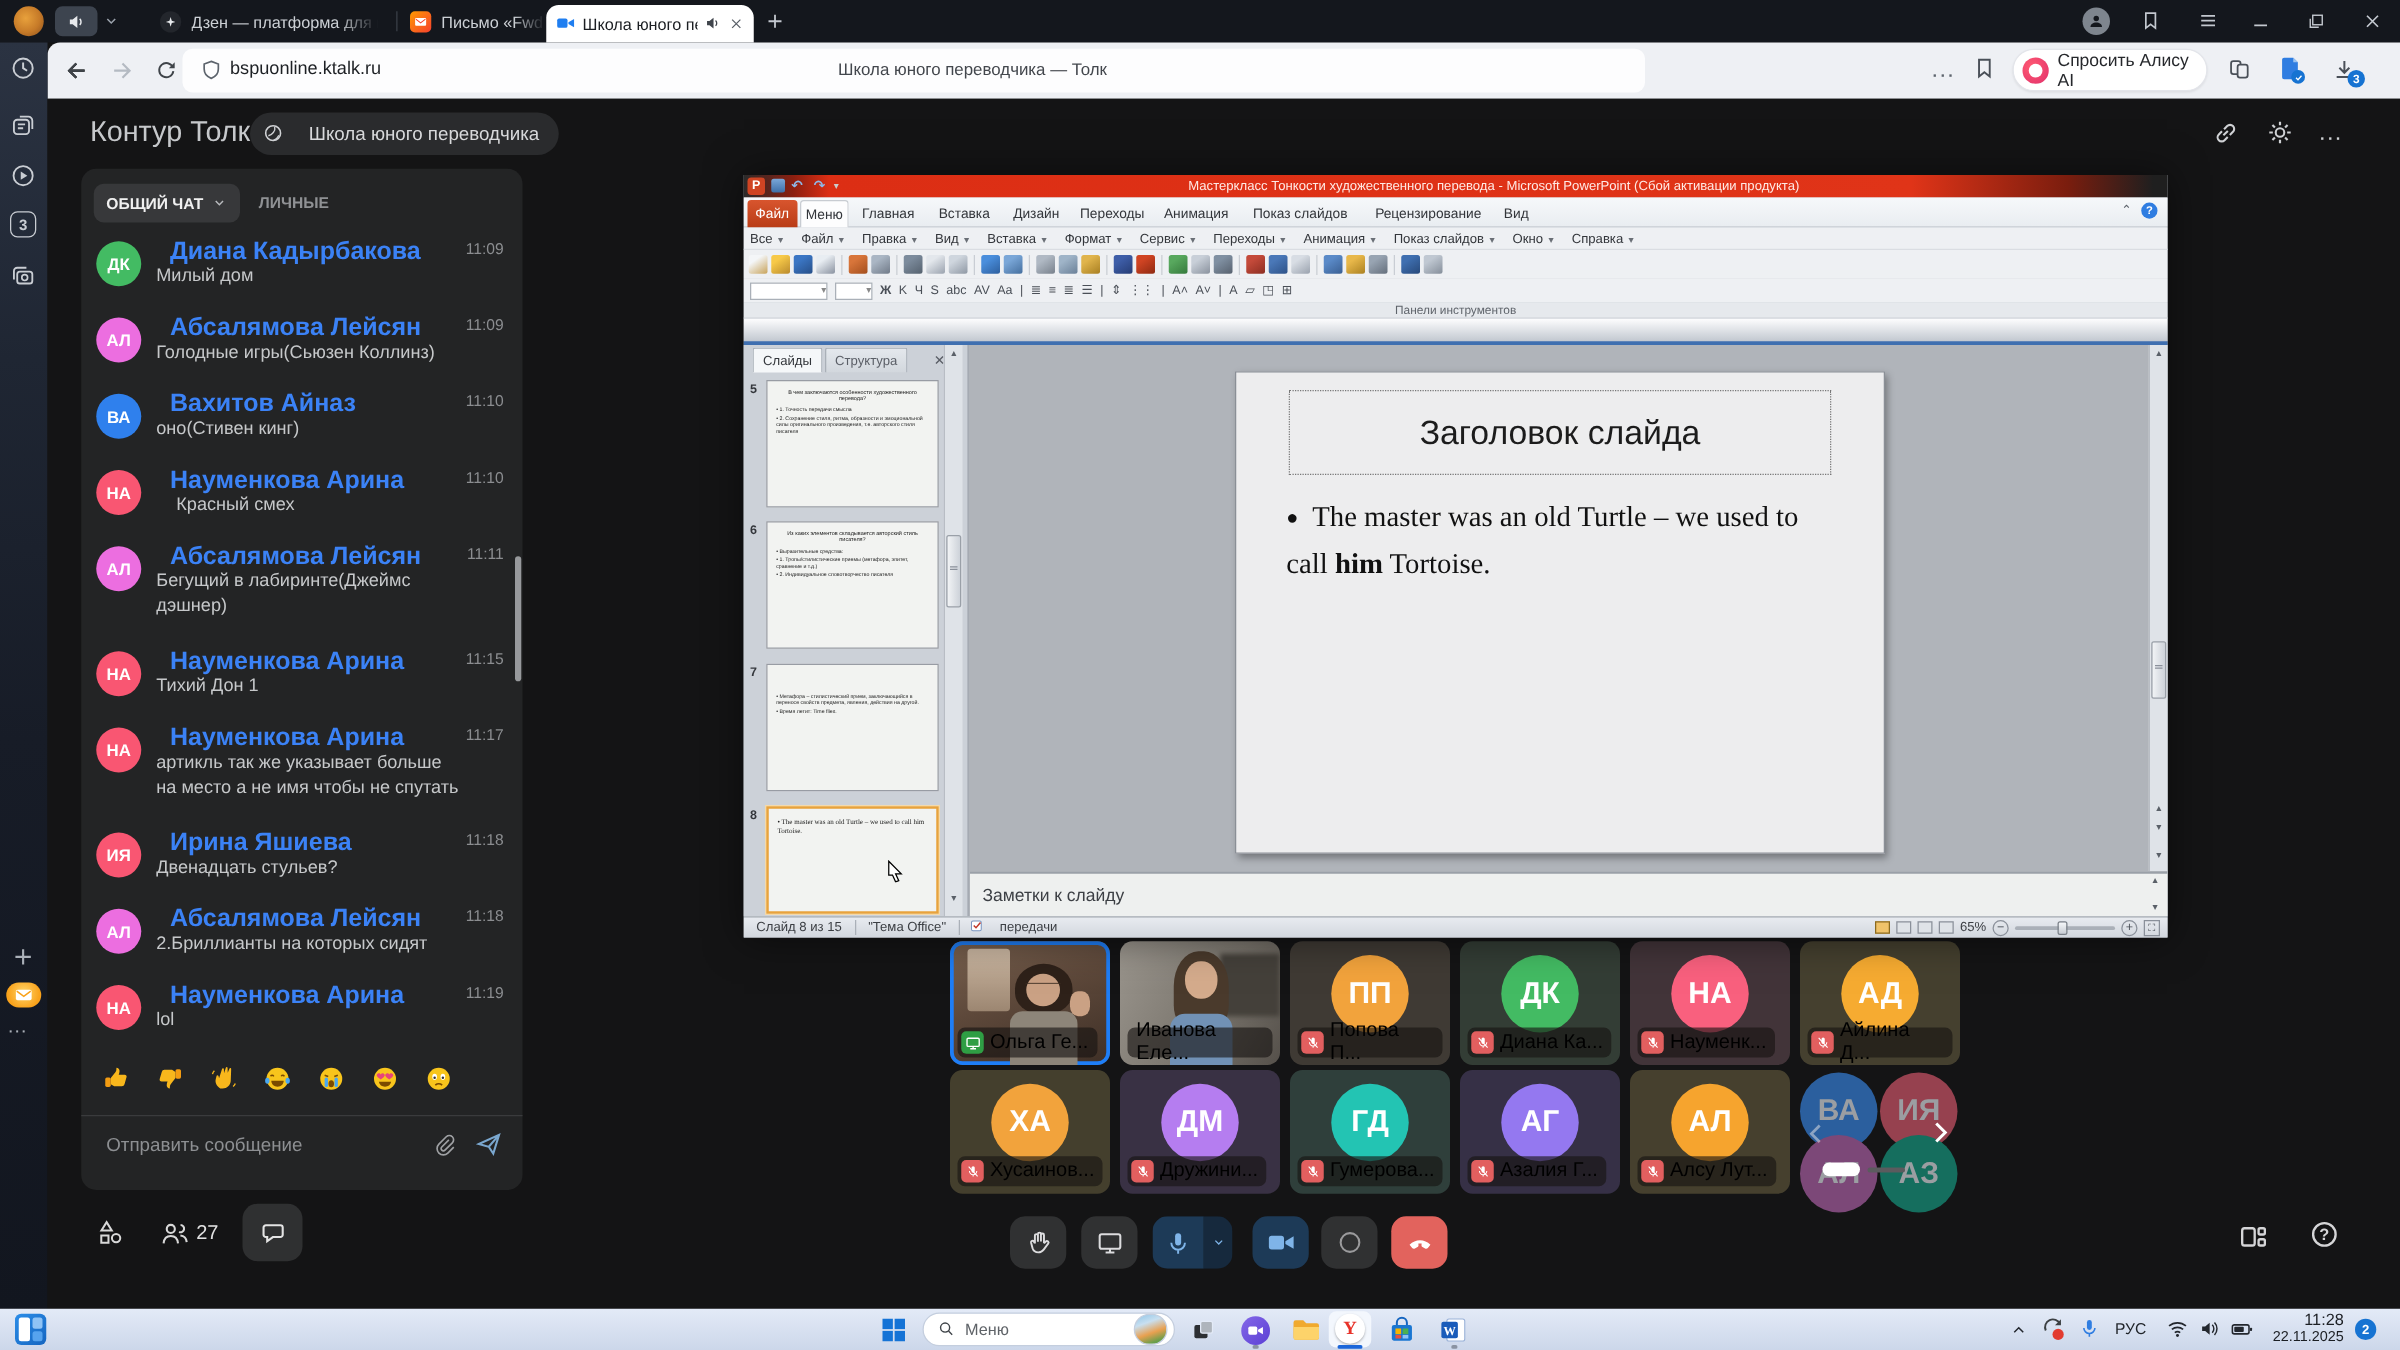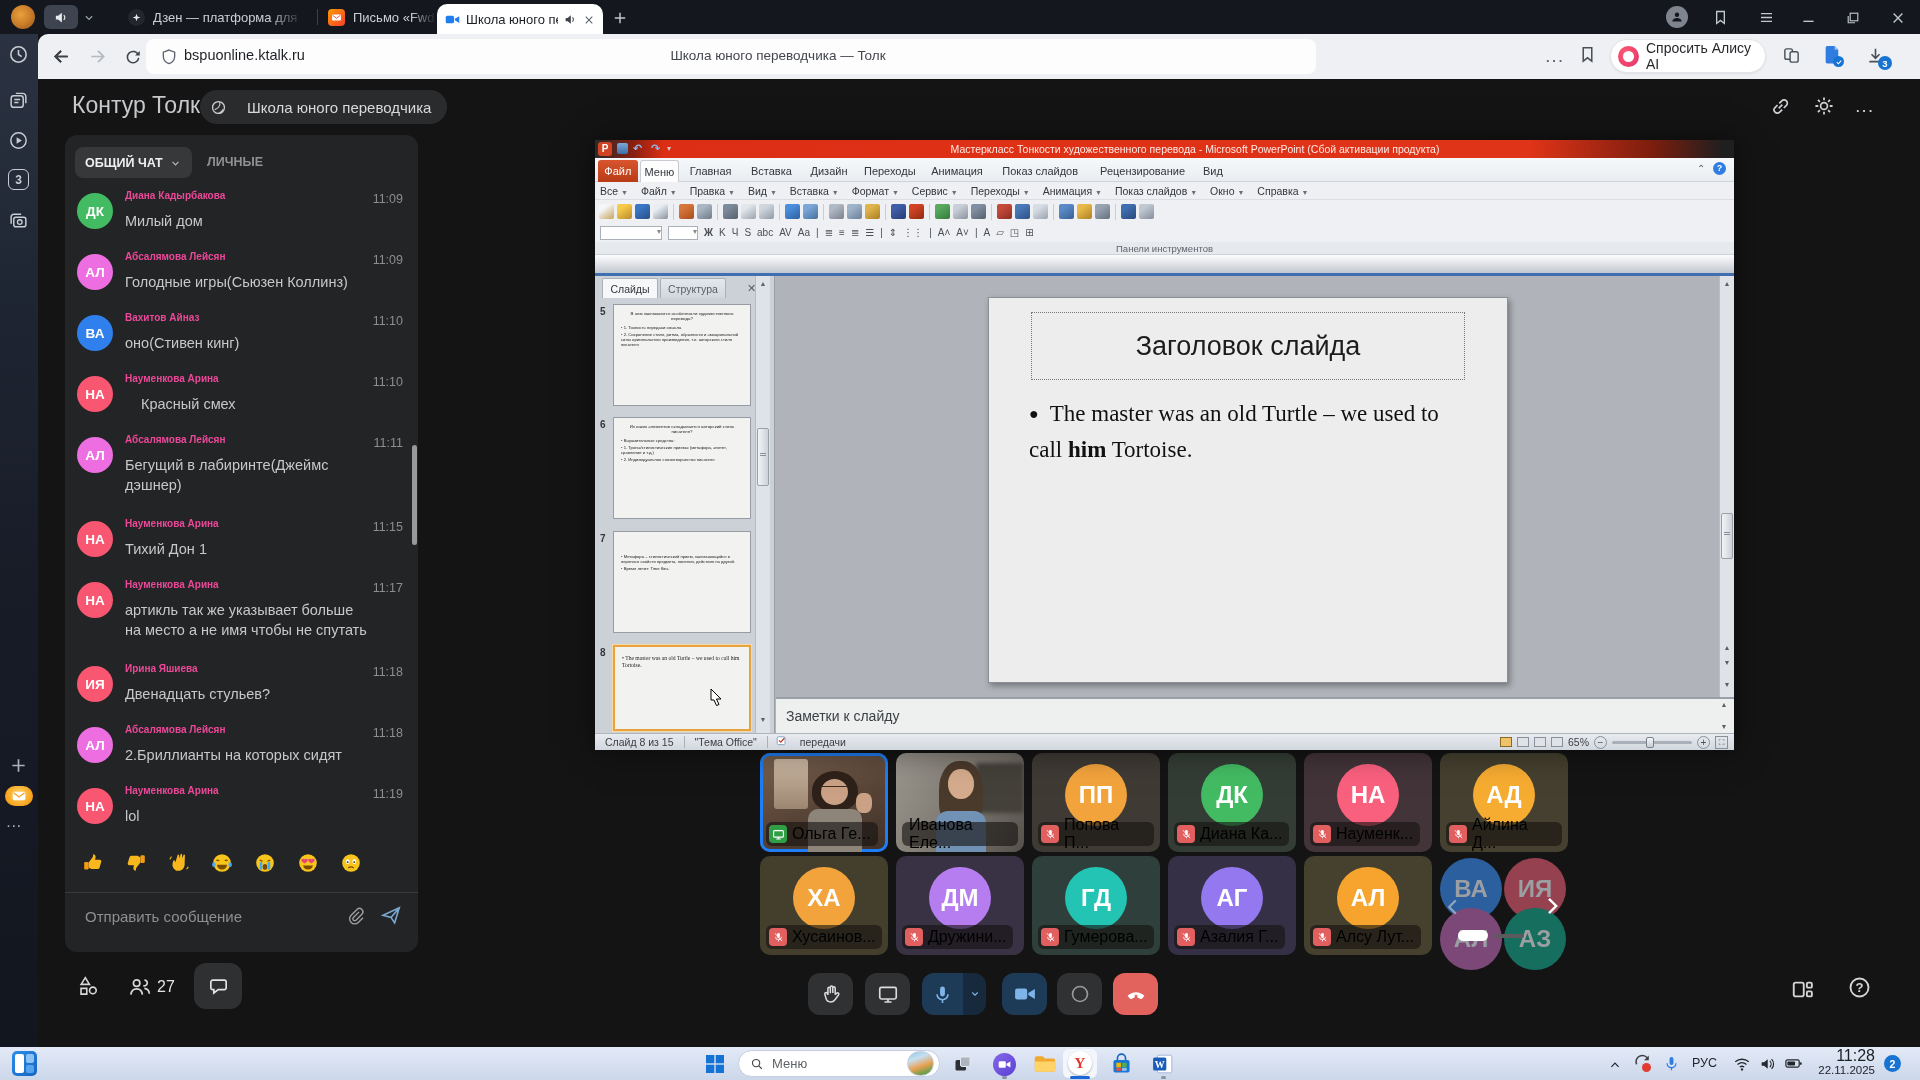--- a/index.html
+++ b/index.html
@@ -1,20 +1,20 @@
 <!DOCTYPE html>
 <html><head>
 <meta charset="utf-8">
 <style>
   * { margin:0; padding:0; box-sizing:border-box; }
   html,body { width:1920px; height:1080px; overflow:hidden; background:#131314; font-family:"Liberation Sans","DejaVu Sans",sans-serif; }
   .abs { position:absolute; }
   .ic { display:inline-block; vertical-align:middle; }
   .tab-label { font-size:13px; color:#ccd0d5; white-space:nowrap; overflow:hidden; }
-  .msgname { font-size:10px; font-weight:bold; color:#ec4899; }
+  .msgname { font-size:20px; font-weight:bold; color:#3b82f6;margin-left:11px; }
   .msgtime { font-size:12.5px; color:#8b8d90; }
   .msgtext { font-size:14.5px; color:#c6c8ca; line-height:20px; max-width:248px; }
   .avatar { border-radius:50%; color:#fff; font-weight:bold; display:flex; align-items:center; justify-content:center; }
   
   .tile { position:absolute; width:128px; height:99px; border-radius:10px; overflow:hidden; }
   .tlabel { position:absolute; left:6px; bottom:6px; height:24px; background:rgba(22,20,18,.62); border-radius:6px; display:flex; align-items:center; padding:0 7px 0 3px; gap:5px; max-width:116px; }
   .micoff { width:18px; height:18px; border-radius:4px; background:#e25f5f; flex:none; display:flex; align-items:center; justify-content:center; }
   .thumb { position:absolute; left:18px; width:138px; background:#f2f3f1; border:1px solid #989ca4; }
 </style>
 </head>
@@ -824,18 +824,18 @@
       <div class="abs" style="left: 1759px; top: 7px;"><svg class="ic" width="18" height="18" viewBox="0 0 20 20" style="color:#23272e">
           <path fill="currentColor" d="M3 8h2.7l4-3.3v10.6L5.7 12H3z"></path>
           <path fill="none" stroke="currentColor" stroke-width="1.3" d="M12 6.5a5 5 0 010 7M14 4.5a8 8 0 010 11"></path>
         </svg></div>
       <div class="abs" style="left: 1784px; top: 7px;"><svg class="ic" width="19" height="19" viewBox="0 0 20 20" style="color:#23272e">
           <rect x="2" y="6.2" width="14" height="7.6" rx="1.6" fill="none" stroke="currentColor" stroke-width="1.3"></rect>
           <rect x="16.8" y="8.6" width="1.8" height="2.8" rx=".7" fill="currentColor"></rect>
           <rect x="3.6" y="7.8" width="8" height="4.4" rx=".8" fill="currentColor"></rect>
         </svg></div>
       <div class="abs" style="left: 1815px; top: 2px; width: 60px; text-align: right;">
-        <div style="font-size: 16px; color: rgb(28, 31, 36); line-height: 14px;">11:28</div>
+        <div style="font-size: 13px; color: rgb(28, 31, 36); line-height: 14px;">11:28</div>
         <div style="font-size: 11.5px; color: rgb(28, 31, 36); line-height: 14px;">22.11.2025</div>
       </div>
       <div class="abs" style="left: 1884px; top: 8px; width: 17px; height: 17px; border-radius: 50%; background: rgb(22, 115, 210); color: rgb(255, 255, 255); font-size: 10.5px; font-weight: bold; display: flex; align-items: center; justify-content: center;">2</div>
     </div>
   </div>
 
 </body></html>

